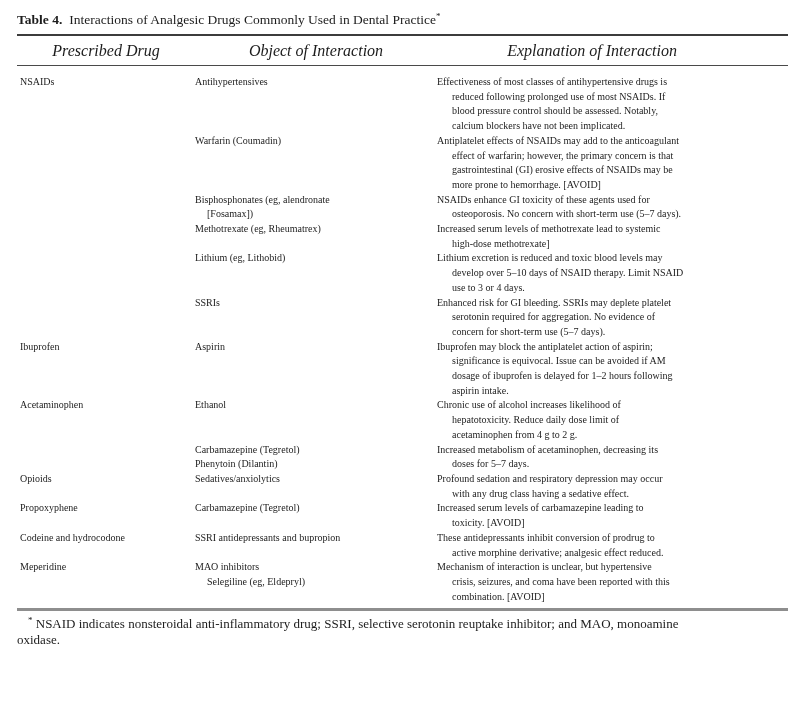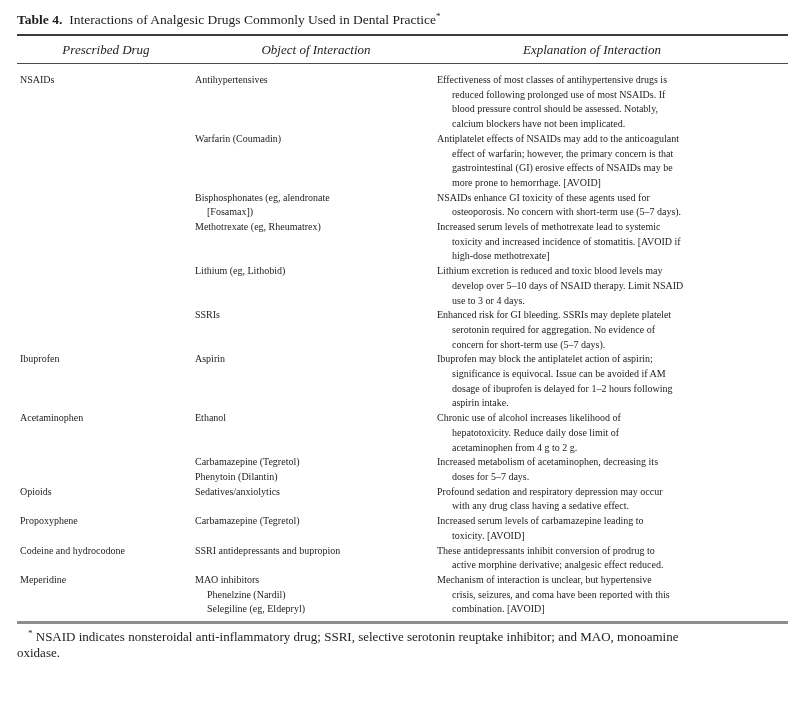--- a/index.html
+++ b/index.html
@@ -28,21 +28,21 @@
     line-height: 0;
   }
   .rule { border: none; }
   .rule-top { border-top: 2px solid #3c3c3c; }
   .rule-mid { border-top: 1.5px solid #4a4a4a; margin-bottom: 9px; }
   .rule-bottom { border-top: 3px solid #8e8e8e; margin-top: 4px; margin-bottom: 5px; }
   .thead {
     display: grid;
     grid-template-columns: 178px 242px 354px;
     font-style: italic;
-    font-size: 13px;
+    font-size: 16px;
     padding: 6px 0 5px 0;
   }
   .th { text-align: center; white-space: nowrap; }
   .th.c3 { transform: translateX(-22px); }
   .tbody {
     font-size: 10px;
     line-height: 14.7px;
   }
   .trow {
     display: grid;
@@ -115,21 +115,20 @@
           <div class="line cont">osteoporosis. No concern with short-term use (5–7 days).</div>
         </div>
       </div>
       <div class="trow">
         <div class="cell c1"></div>
         <div class="cell c2">
           <div class="line">Methotrexate (eg, Rheumatrex)</div>
         </div>
         <div class="cell c3">
           <div class="line">Increased serum levels of methotrexate lead to systemic</div>
-          <div class="line cont">toxicity and increased incidence of stomatitis. [AVOID if</div>
           <div class="line cont">high-dose methotrexate]</div>
         </div>
       </div>
       <div class="trow">
         <div class="cell c1"></div>
         <div class="cell c2">
           <div class="line">Lithium (eg, Lithobid)</div>
         </div>
         <div class="cell c3">
           <div class="line">Lithium excretion is reduced and toxic blood levels may</div>
@@ -221,21 +220,20 @@
           <div class="line">These antidepressants inhibit conversion of prodrug to</div>
           <div class="line cont">active morphine derivative; analgesic effect reduced.</div>
         </div>
       </div>
       <div class="trow">
         <div class="cell c1">
           <div class="line">Meperidine</div>
         </div>
         <div class="cell c2">
           <div class="line">MAO inhibitors</div>
-          <div class="line sub">Phenelzine (Nardil)</div>
           <div class="line sub">Selegiline (eg, Eldepryl)</div>
         </div>
         <div class="cell c3">
           <div class="line">Mechanism of interaction is unclear, but hypertensive</div>
           <div class="line cont">crisis, seizures, and coma have been reported with this</div>
           <div class="line cont">combination. [AVOID]</div>
         </div>
       </div>
     </div>
 

